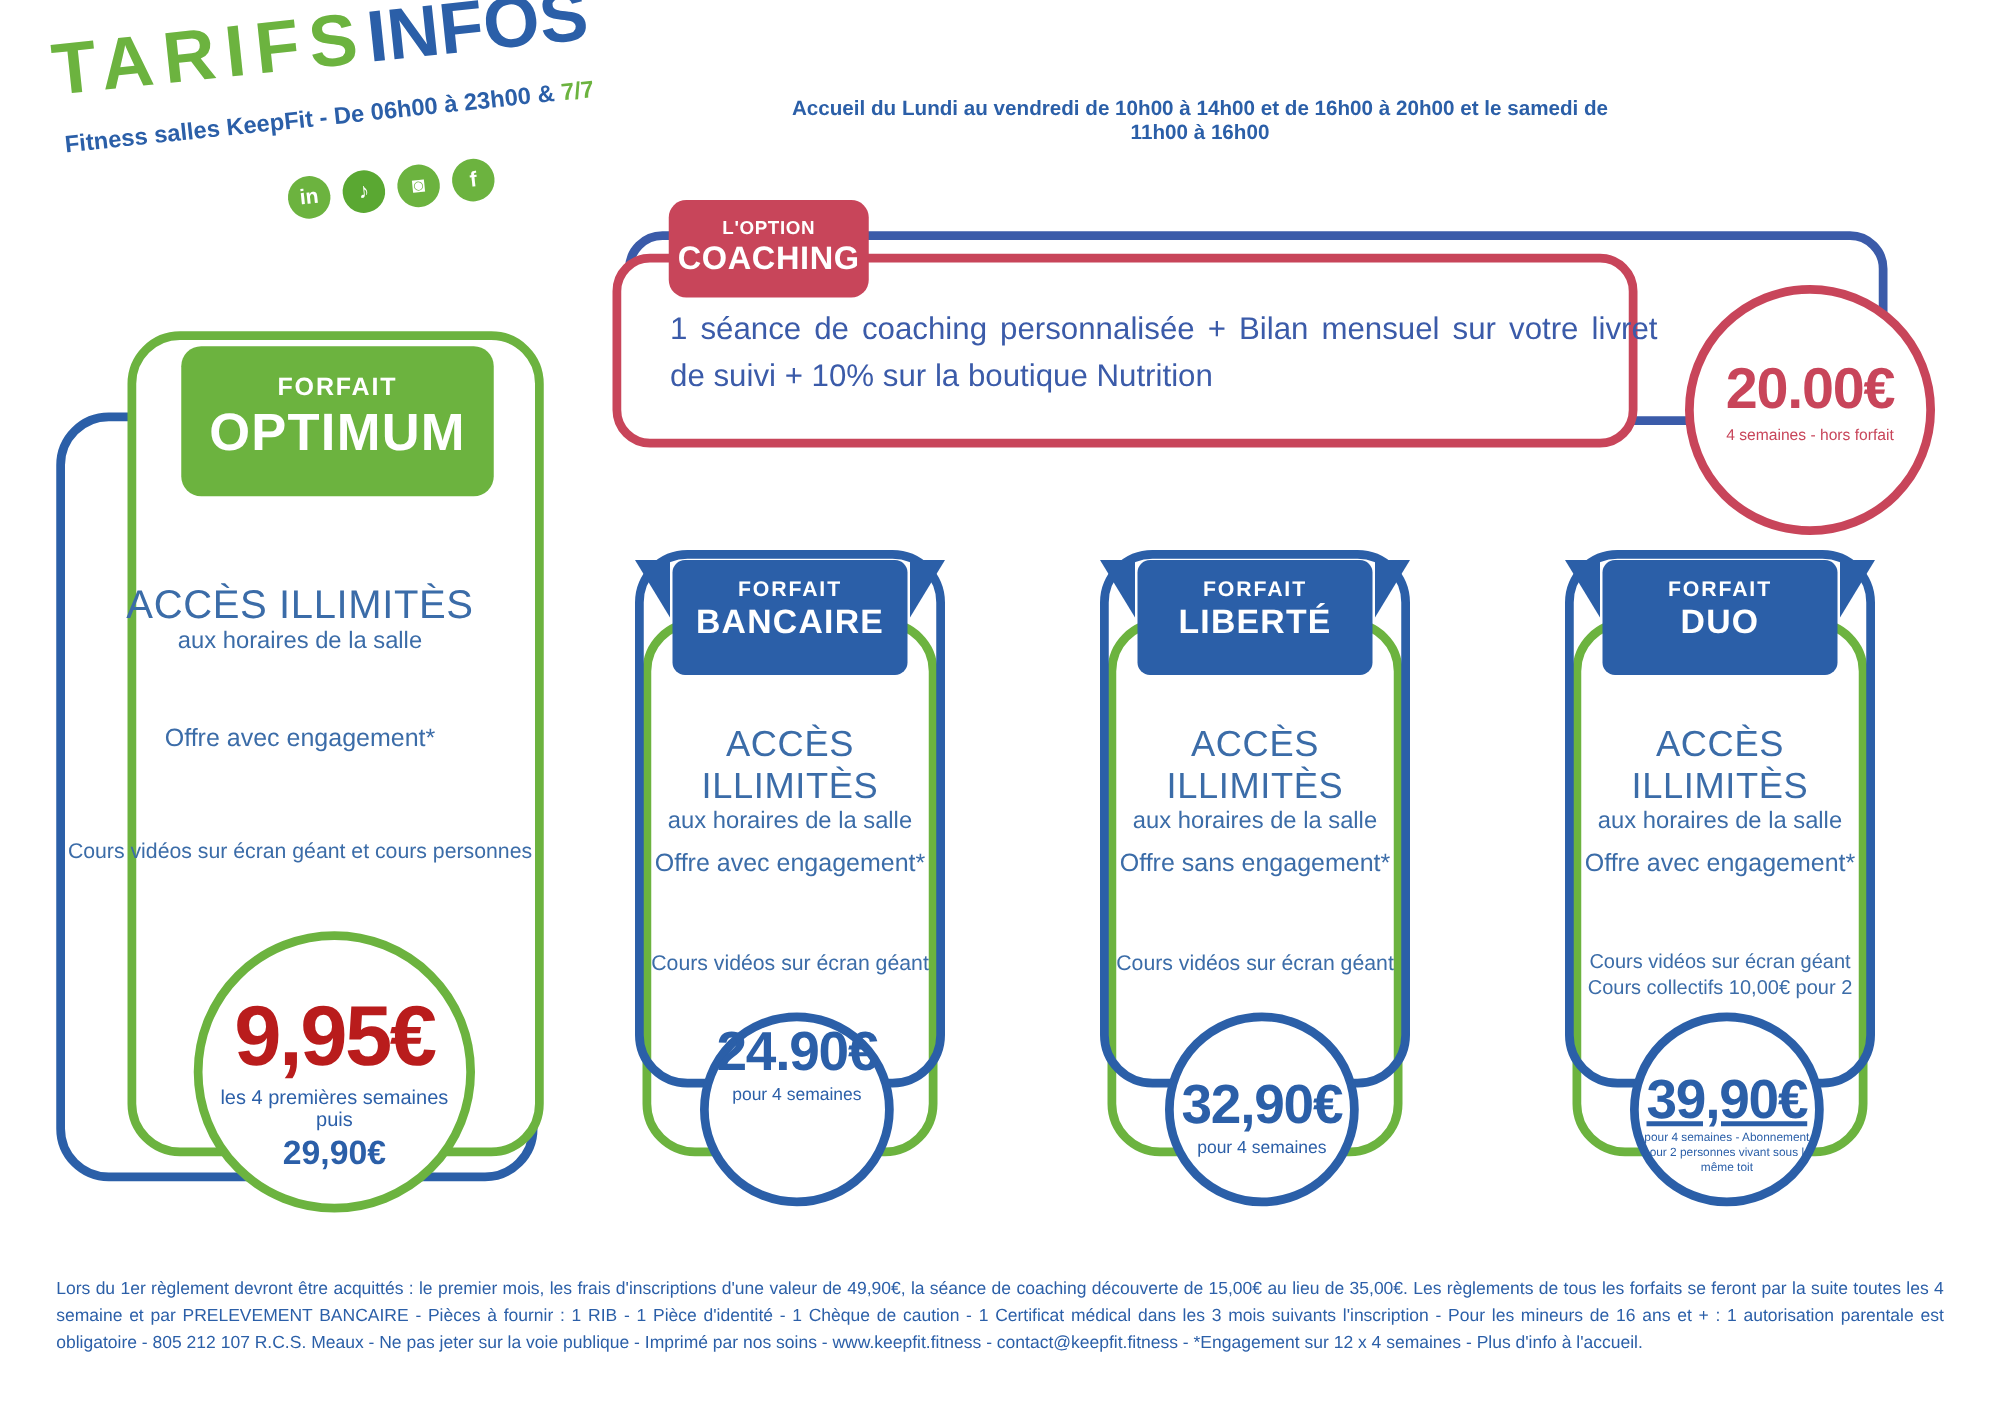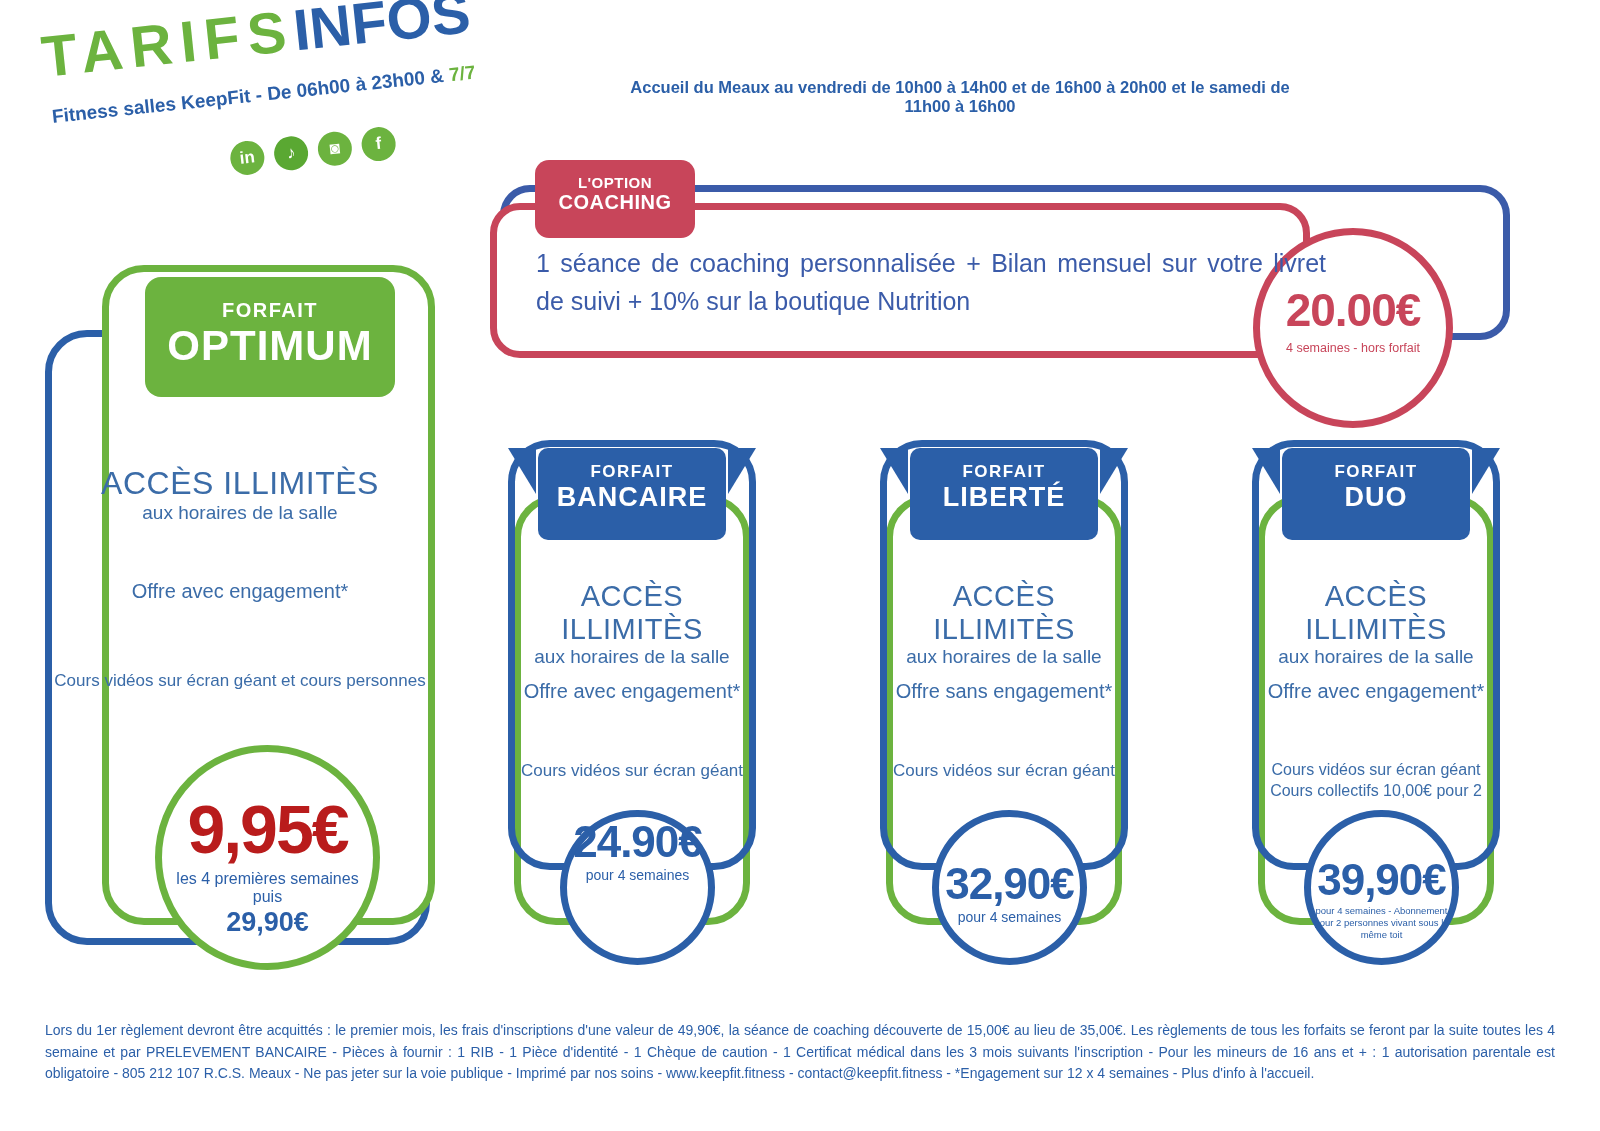--- a/index.html
+++ b/index.html
@@ -33,21 +33,21 @@
   
   .coach-wrap { position:absolute; left:490px; top:155px; width:1030px; height:225px; }
   .coach-box { position:absolute; left:0; top:48px; width:820px; height:155px;
                border:7px solid #c8455a; border-radius:30px; background:#fff; }
   .coach-blue { position:absolute; left:10px; top:30px; width:1010px; height:155px;
                 border:7px solid #3b5ba9; border-radius:30px; background:transparent; }
   .coach-tab { position:absolute; left:45px; top:5px; width:160px; height:78px;
                background:#c8455a; border-radius:14px 14px 14px 14px; color:#fff; text-align:center;
                padding-top:14px; z-index:5; }
   .coach-tab .t1 { font-size:15px; font-weight:bold; letter-spacing:0.5px; }
-  .coach-tab .t2 { font-size:20px; font-weight:bold; letter-spacing:0.5px; }
+  .coach-tab .t2 { font-size:26px; font-weight:bold; letter-spacing:0.5px; }
   .coach-text { position:absolute; left:46px; top:90px; width:790px; z-index:4;
                 font-size:25px; color:#3b5ba9; line-height:1.5; text-align:justify; }
   .coach-price { position:absolute; left:825px; top:225px; width:250px; height:200px; }
   .coach-circle { position:absolute; left:0; top:0; width:200px; height:200px; border-radius:50%;
                   border:7px solid #c8455a; background:#fff; text-align:center; }
   .coach-circle .amt { font-size:46px; font-weight:bold; color:#c8455a; margin-top:48px; letter-spacing:-1px; }
   .coach-circle .sub { font-size:12.5px; color:#c8455a; margin-top:4px; }
 
   
   .card { position:absolute; }
@@ -95,21 +95,21 @@
 
   #classique { left:508px; top:440px; width:248px; height:520px; }
   #liberte   { left:880px; top:440px; width:248px; height:520px; }
   #duo       { left:1252px; top:440px; width:248px; height:520px; }
 
   #classique .circle { left:52px; top:370px; width:155px; height:155px; }
   #classique .circle .amt { }
   #liberte .circle { left:52px; top:370px; width:155px; height:155px; }
   #liberte .circle .amt { margin-top:42px; }
   #duo .circle { left:52px; top:370px; width:155px; height:155px; }
-  #duo .circle .amt { margin-top:38px; }
+  #duo .circle .amt { margin-top:38px;text-decoration:underline; }
   #duo .circle .sub { font-size:9.5px; line-height:1.25; }
   #duo .feat-3 .l4 { font-size:16px; }
 
   
   .footer { position:absolute; left:45px; top:1020px; width:1510px;
             font-size:14px; color:#2b5fa8; line-height:1.55; text-align:justify; }
 </style>
 </head>
 <body>
 
@@ -123,32 +123,32 @@
       <span>Fitness salles KeepFit - De 06h00 à 23h00 &amp; </span><span class="green">7/7</span>
     </div>
     <div class="socials">
       <div class="soc">in</div>
       <div class="soc dark">♪</div>
       <div class="soc">◙</div>
       <div class="soc">f</div>
     </div>
   </div>
 
-  <div class="opening">Accueil du Meaux au vendredi de 10h00 à 14h00 et de 16h00 à 20h00 et le samedi de 11h00 à 16h00</div>
+  <div class="opening">Accueil du Lundi au vendredi de 10h00 à 14h00 et de 16h00 à 20h00 et le samedi de 11h00 à 16h00</div>
 
   <div class="coach-wrap">
     <div class="coach-blue"></div>
     <div class="coach-box"></div>
     <div class="coach-tab">
       <div class="t1">L'OPTION</div>
       <div class="t2">COACHING</div>
     </div>
     <div class="coach-text">1 séance de coaching personnalisée + Bilan mensuel sur votre livret de suivi + 10% sur la boutique Nutrition</div>
   </div>
-  <div class="coach-price" style="position:absolute; left:1253px; top:228px;">
+  <div class="coach-price" style="position:absolute; left:1348px; top:228px;">
     <div class="coach-circle">
       <div class="amt">20.00€</div>
       <div class="sub">4 semaines  - hors forfait</div>
     </div>
   </div>
 
   <div class="card" id="optimum">
     <div class="frame-blue"></div>
     <div class="frame-green"></div>
     <div class="banner">

